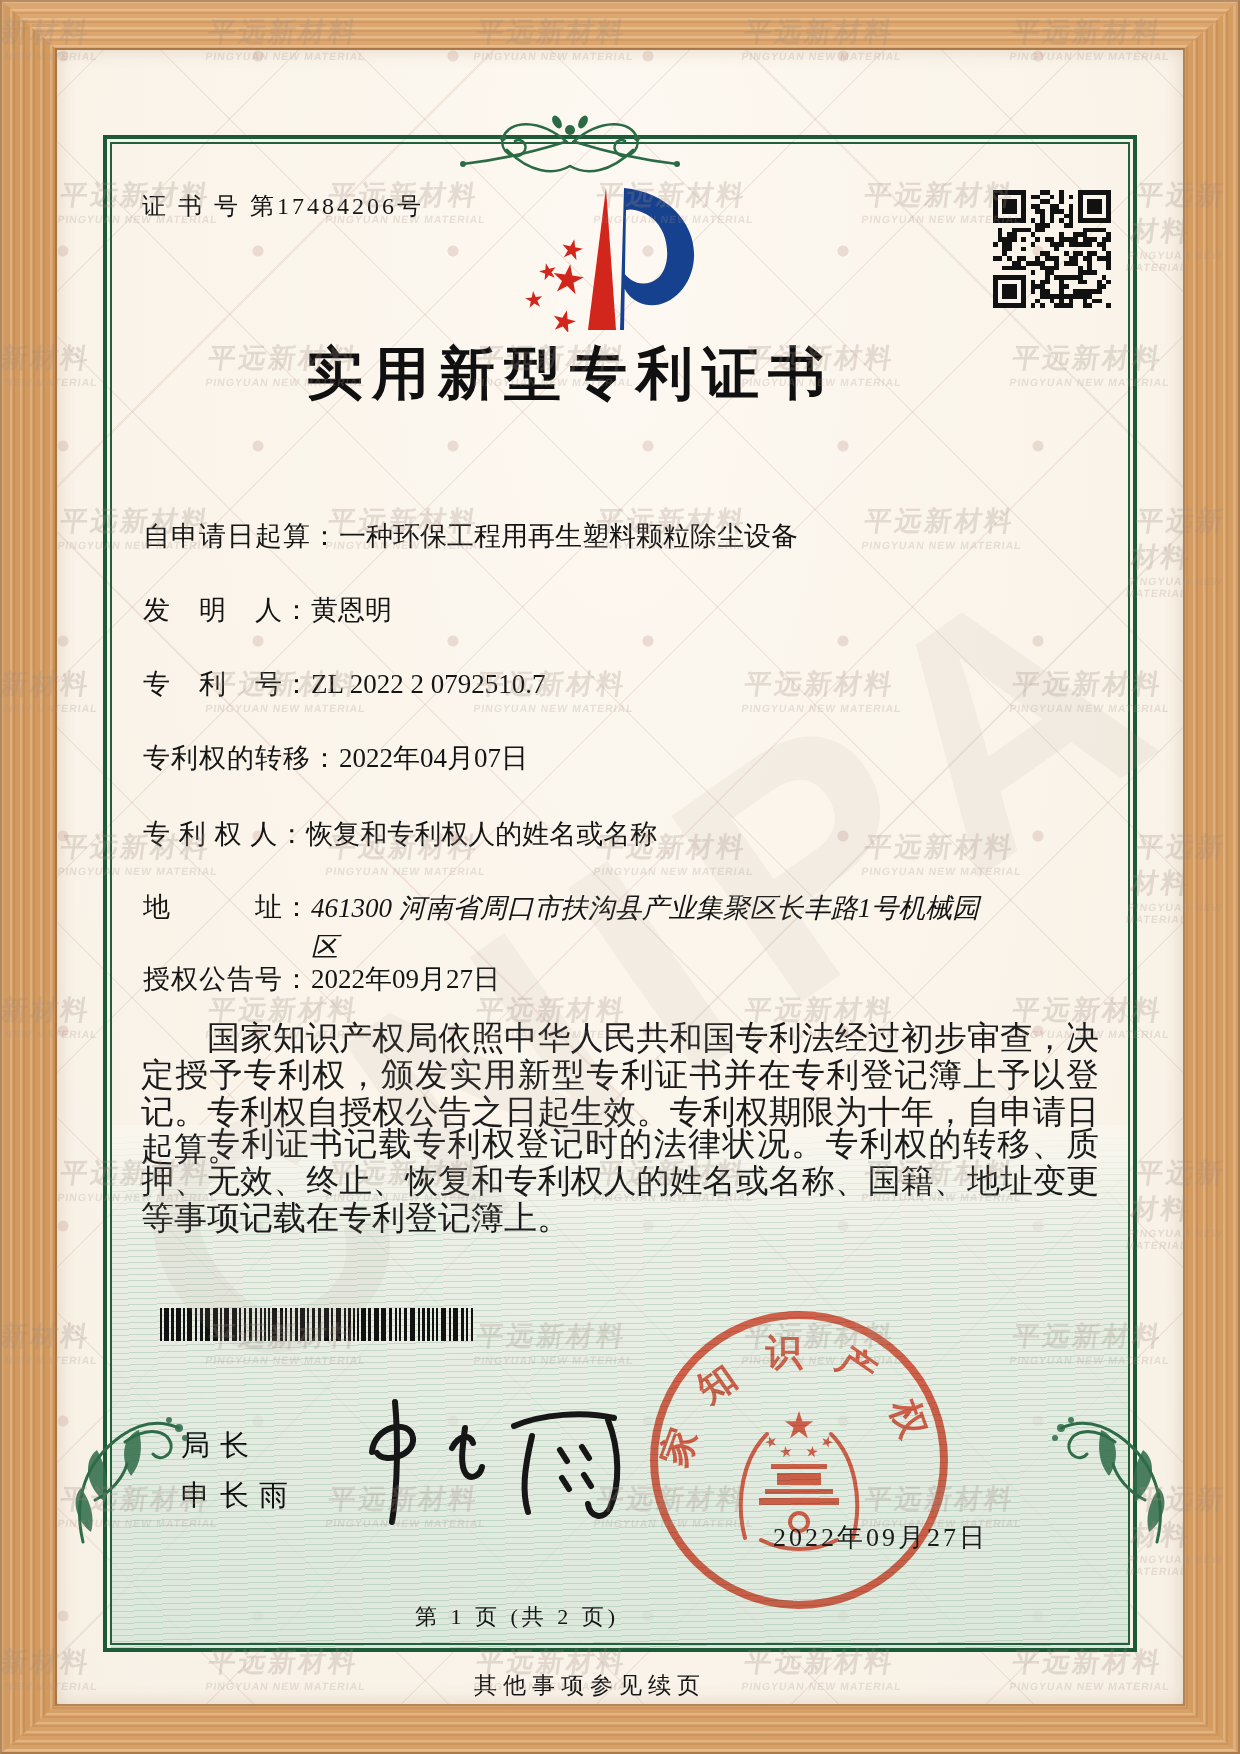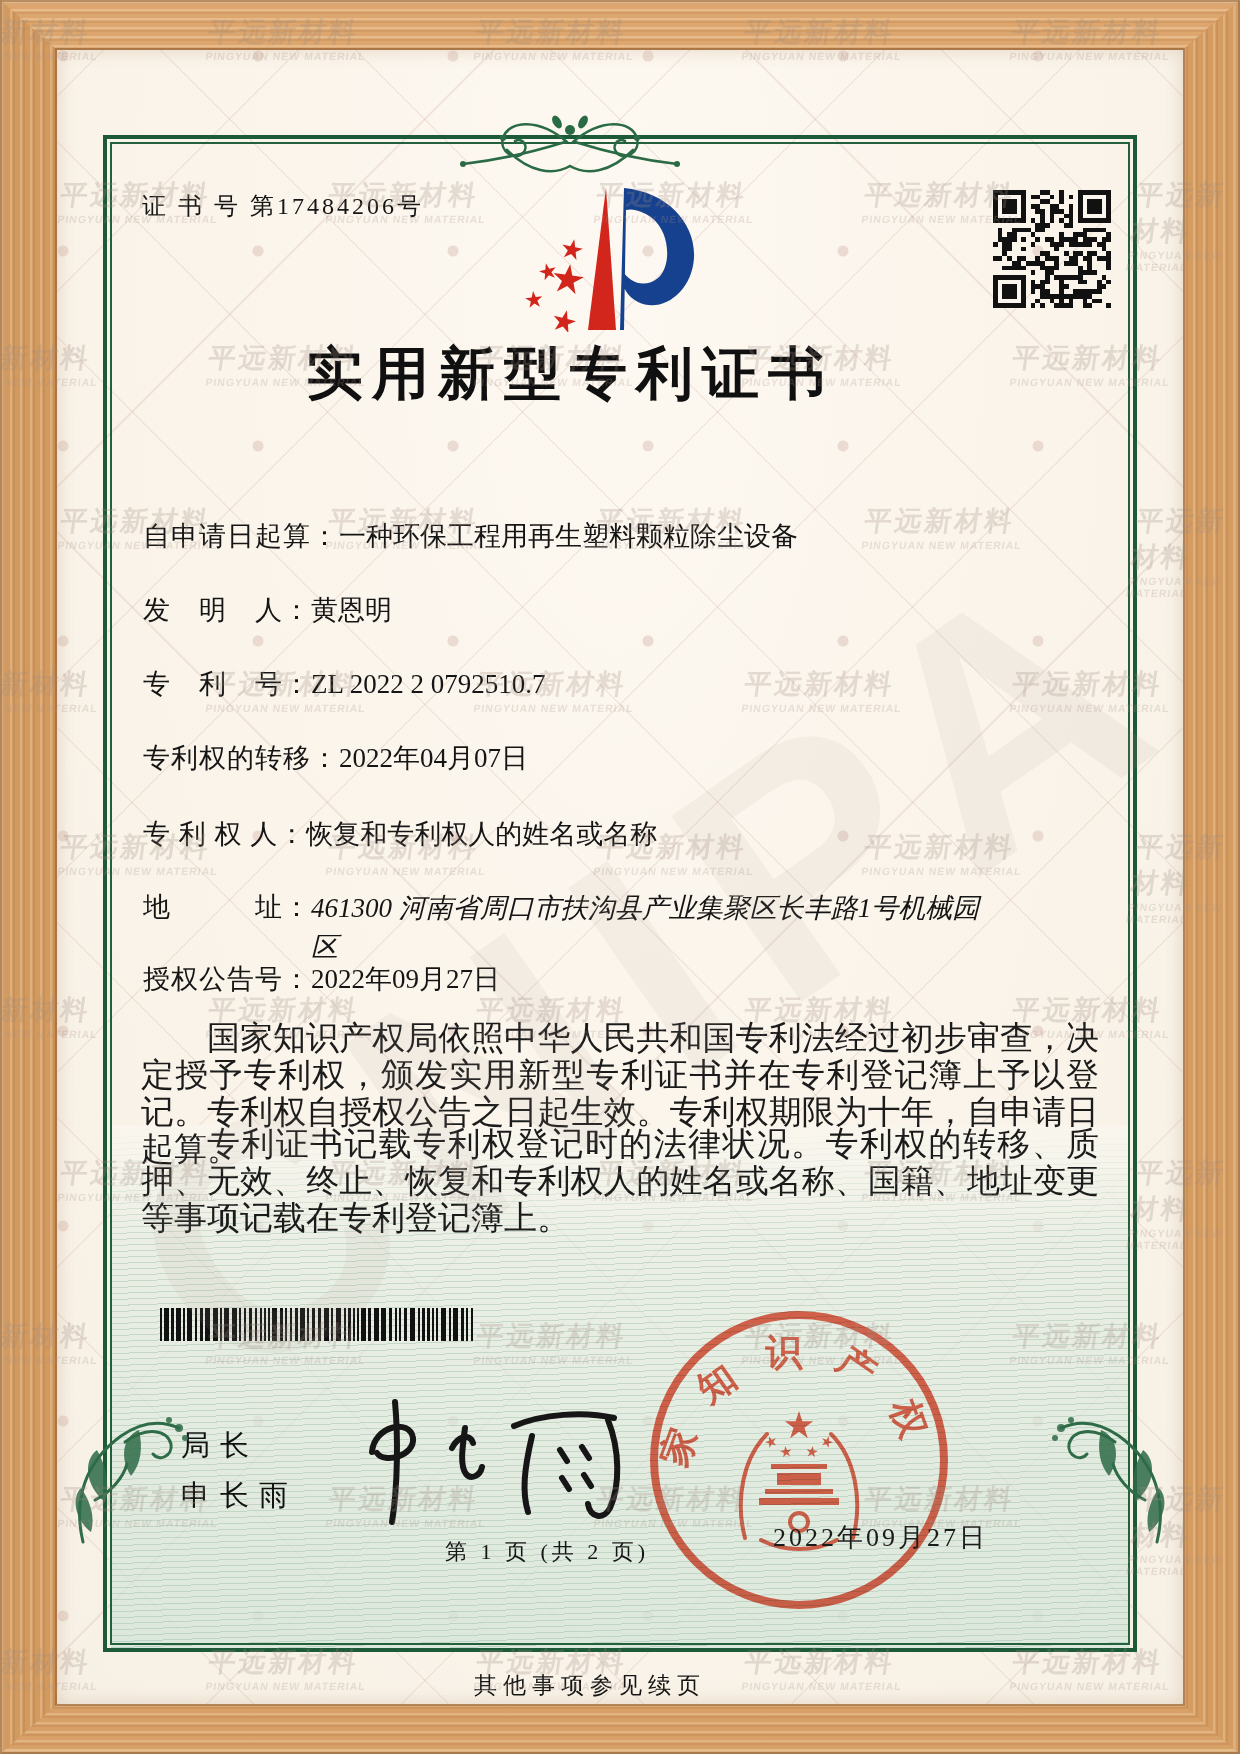--- a/index.html
+++ b/index.html
@@ -55,21 +55,21 @@
   .cert-no{left:85px;top:140px;font-size:24px;letter-spacing:3px;}
   .title{left:0;top:286px;width:1026px;text-align:center;font-size:57px;font-weight:700;
          letter-spacing:9px;color:#101010;}
   .row{left:86px;font-size:27px;white-space:nowrap;}
   .row .lbl{letter-spacing:1px;}
   .addr-val{display:inline-block;width:672px;white-space:normal;vertical-align:top;line-height:39px;font-style:italic;}
   .para{left:84px;width:958px;font-size:33px;line-height:37px;text-align:justify;
         text-indent:2em;color:#1b1b1b;}
   .sig-label{left:124px;font-size:29px;letter-spacing:10px;color:#111;}
   .seal-date{left:716px;top:1470px;font-size:26px;letter-spacing:3px;color:#1b1b1b;z-index:6;}
-  .page-info{left:0;top:1487px;width:920px;text-align:center;font-size:22px;letter-spacing:4px;margin-left:30px;}
+  .page-info{left:0;top:1552px;width:920px;text-align:center;font-size:22px;letter-spacing:4px;}
   .cont-note{left:0;top:1620px;width:1066px;text-align:center;font-size:23px;letter-spacing:6px;}
 
   
   .logo-svg{position:absolute;left:453px;top:130px;width:195px;height:152px;}
   .qr-svg{position:absolute;left:936px;top:140px;width:118px;height:118px;}
   .barcode-svg{position:absolute;left:103px;top:1258px;width:320px;height:33px;z-index:3;}
   .sign-svg{position:absolute;left:295px;top:1340px;width:310px;height:155px;z-index:5;}
   .seal-svg{position:absolute;left:588px;top:1256px;width:308px;height:308px;z-index:4;
             mix-blend-mode:multiply;opacity:.88;}
   .orn-top{position:absolute;left:400px;top:50px;width:226px;height:88px;}

